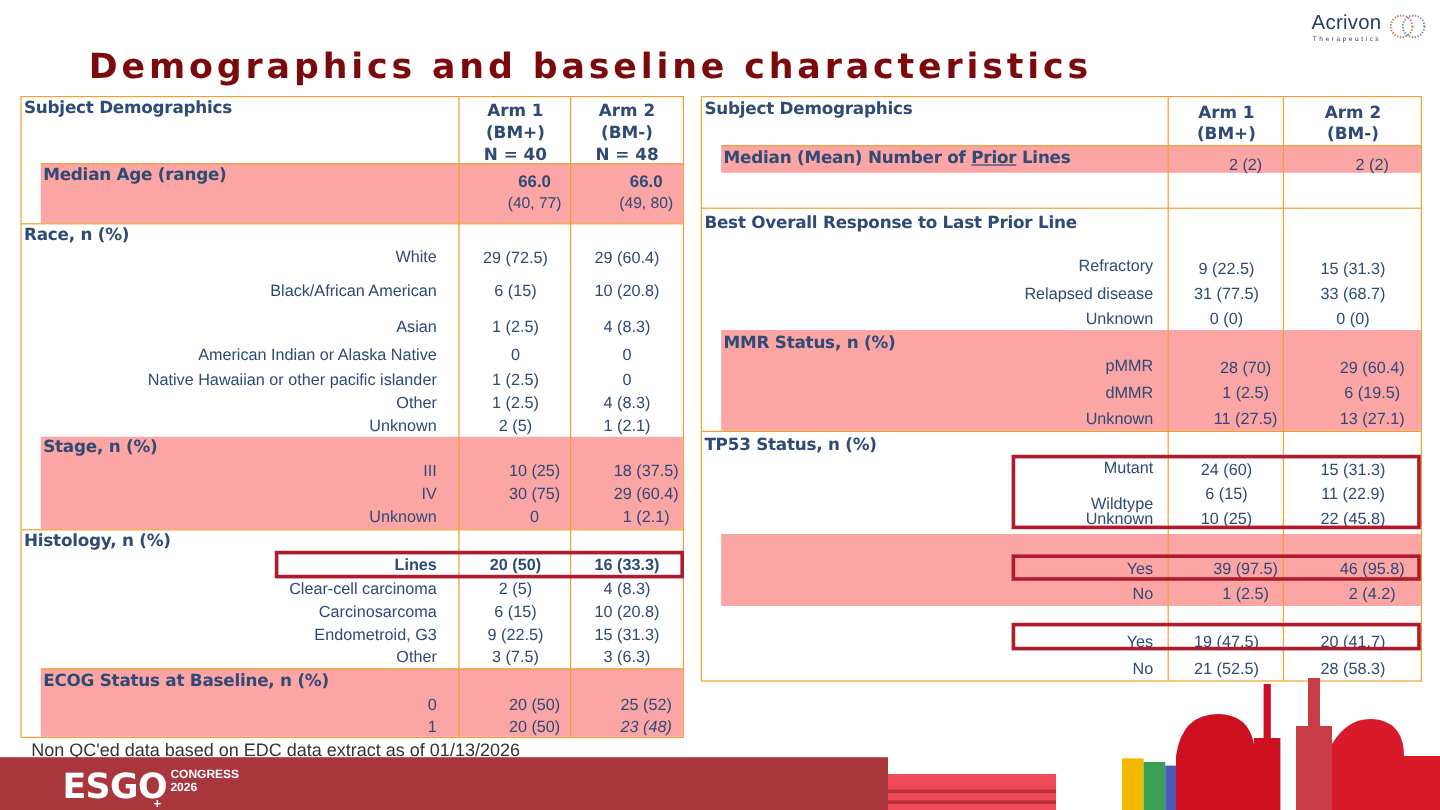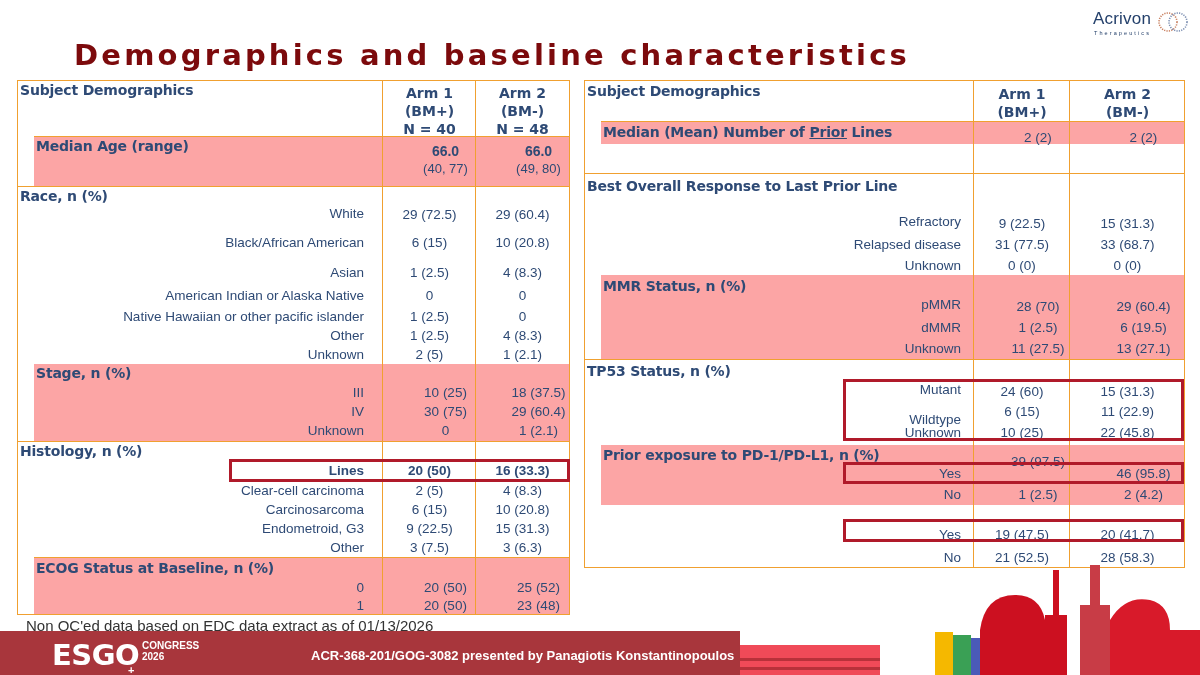--- a/index.html
+++ b/index.html
@@ -154,21 +154,21 @@
   </div>
 
   <div class="sect shaded bt" style="top:476px; height:57px;">
     <div class="hdr" style="top:2px;">ECOG Status at Baseline, n (%)</div>
     <div class="lbl" style="right:205px; top:22px;">0</div>
     <div class="val" style="left:366px; width:91px; top:22px;">20 (50)</div>
     <div class="val" style="left:459px; width:91px; top:22px;">25 (52)</div>
 
     <div class="lbl" style="right:205px; top:40px;">1</div>
     <div class="val" style="left:366px; width:91px; top:40px;">20 (50)</div>
-    <div class="val" style="left:459px; width:91px; top:40px;">23 (48)</div>
+    <div class="val" style="left:459px; width:91px; top:40px;font-style:italic;">23 (48)</div>
   </div>
 
   <div class="col-line" style="left:364px;"></div>
   <div class="col-line" style="left:457px;"></div>
 </div>
 <div class="hl" style="left:229px; top:459px; width:341px; height:23px;"></div>
 
 <div class="tbl" style="left:584px; top:80px; width:601px; height:488px;">
   <div class="sect" style="top:0; height:57px;">
     <div class="hdr" style="top:2px;">Subject Demographics</div>
@@ -229,23 +229,22 @@
     <div class="lbl" style="right:223px; top:52px;margin-left:44px;">Wildtype</div>
     <div class="val" style="left:390px; width:94px; top:44px;">6 (15)</div>
     <div class="val" style="left:486px; width:113px; top:44px;">11 (22.9)</div>
 
     <div class="lbl" style="right:223px; top:65px;">Unknown</div>
     <div class="val" style="left:390px; width:94px; top:65px;">10 (25)</div>
     <div class="val" style="left:486px; width:113px; top:65px;">22 (45.8)</div>
   </div>
 
   <div class="sect shaded" style="top:364px; height:60px;">
-    <div class="hdr" style="top:2px;">Prior exposure to PD-1/PD-L1, n (%)</div>
     <div class="lbl" style="right:223px; top:21px;">Yes</div>
-    <div class="val" style="left:390px; width:94px; top:9px;">39 (97.5)</div>
+    <div class="val" style="left:390px; width:94px; top:21px;">39 (97.5)</div>
     <div class="val" style="left:486px; width:113px; top:21px;">46 (95.8)</div>
 
     <div class="lbl" style="right:223px; top:42px;">No</div>
     <div class="val" style="left:390px; width:94px; top:42px;">1 (2.5)</div>
     <div class="val" style="left:486px; width:113px; top:42px;">2 (4.2)</div>
   </div>
 
   <div class="sect" style="top:424px; height:62px;">
     <div class="lbl" style="right:223px; top:22px; text-decoration:underline;">Yes</div>
     <div class="val" style="left:390px; width:94px; top:22px; text-decoration:underline;">19 (47.5)</div>
@@ -283,14 +282,13 @@
 </svg>
 
 <div class="footer">
   <div class="band"></div>
   <div class="esgo">ESGO</div>
   <div class="cross">+</div>
   <div class="cong">
     <div>CONGRESS</div>
     <div>2026</div>
   </div>
-  <div class="pres">ACR-368-201/GOG-3082 presented by Panagiotis Konstantinopoulos</div>
 </div>
 
 </body></html>

